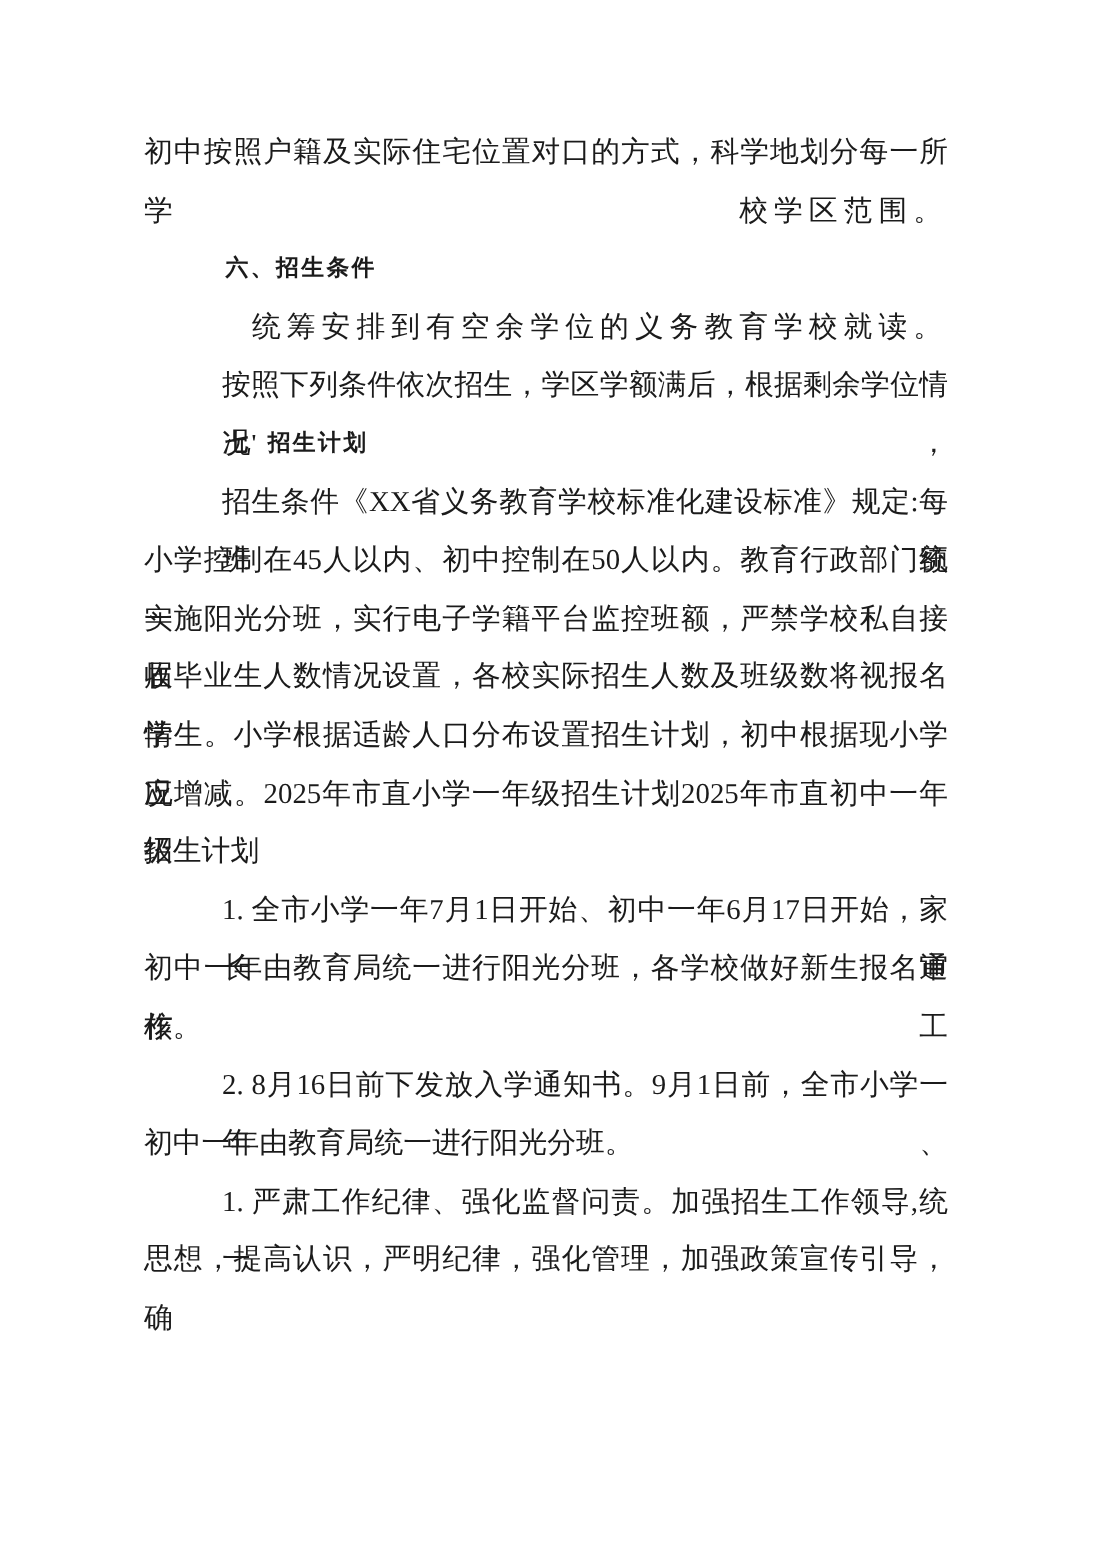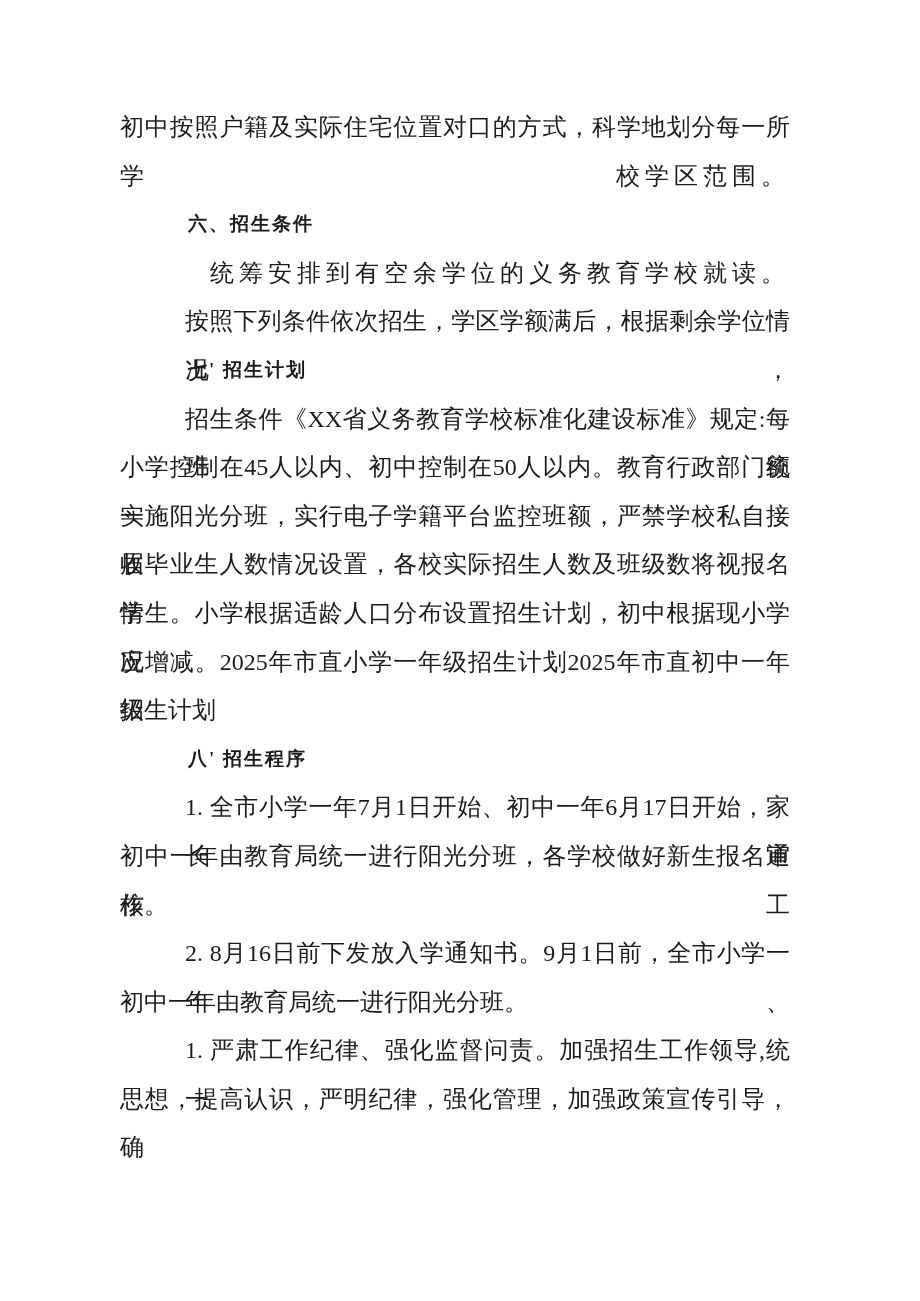--- a/index.html
+++ b/index.html
@@ -54,21 +54,20 @@
   <div class="line sp">统筹安排到有空余学位的义务教育学校就读。</div>
   <div class="line j ind">按照下列条件依次招生，学区学额满后，根据剩余学位情况，</div>
   <div class="line h ind-h">七' 招生计划</div>
   <div class="line j ind">招生条件《XX省义务教育学校标准化建设标准》规定:每班额</div>
   <div class="line j">小学控制在45人以内、初中控制在50人以内。教育行政部门统一</div>
   <div class="line j">实施阳光分班，实行电子学籍平台监控班额，严禁学校私自接收</div>
   <div class="line j">届毕业生人数情况设置，各校实际招生人数及班级数将视报名情</div>
   <div class="line j">学生。小学根据适龄人口分布设置招生计划，初中根据现小学应</div>
   <div class="line j">况增减。2025年市直小学一年级招生计划2025年市直初中一年级</div>
   <div class="line">招生计划</div>
-  <div class="line h ind-h">八' 招生程序</div>
   <div class="line j ind">1. 全市小学一年7月1日开始、初中一年6月17日开始，家长通</div>
   <div class="line j">初中一年由教育局统一进行阳光分班，各学校做好新生报名审核工</div>
   <div class="line">作。</div>
   <div class="line j ind">2. 8月16日前下发放入学通知书。9月1日前，全市小学一年、</div>
   <div class="line">初中一年由教育局统一进行阳光分班。</div>
   <div class="line j ind">1. 严肃工作纪律、强化监督问责。加强招生工作领导,统一</div>
   <div class="line j">思想，提高认识，严明纪律，强化管理，加强政策宣传引导，确</div>
 </div>
 
 </body></html>

